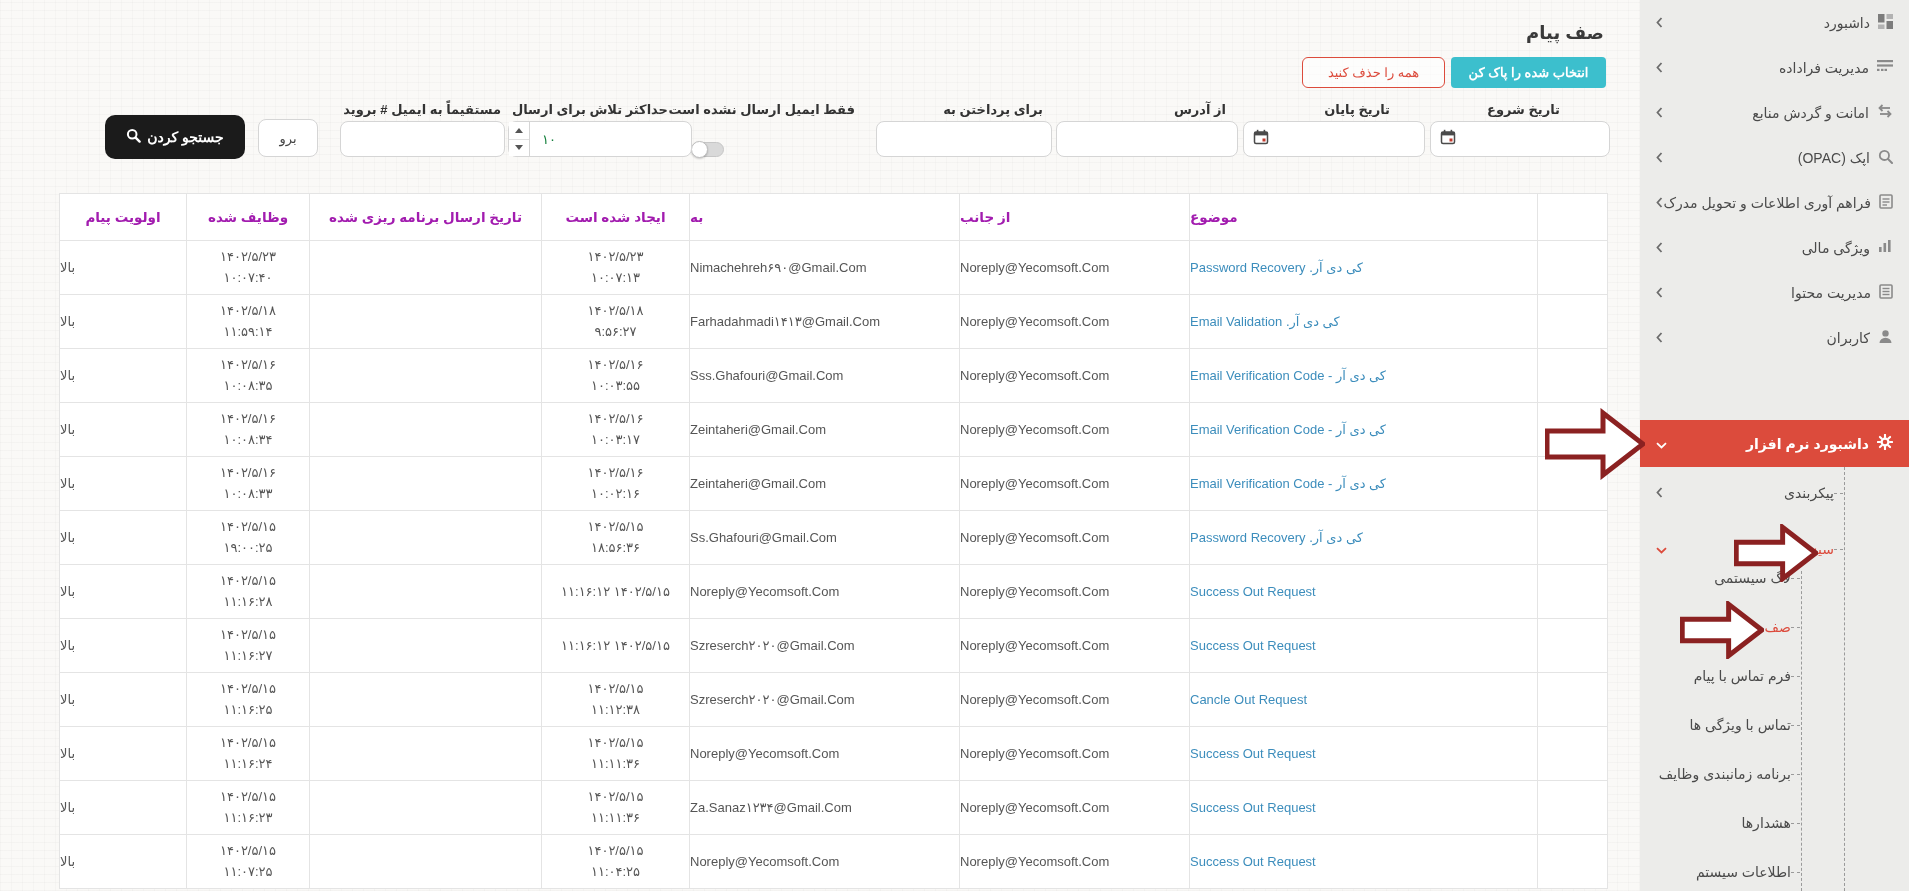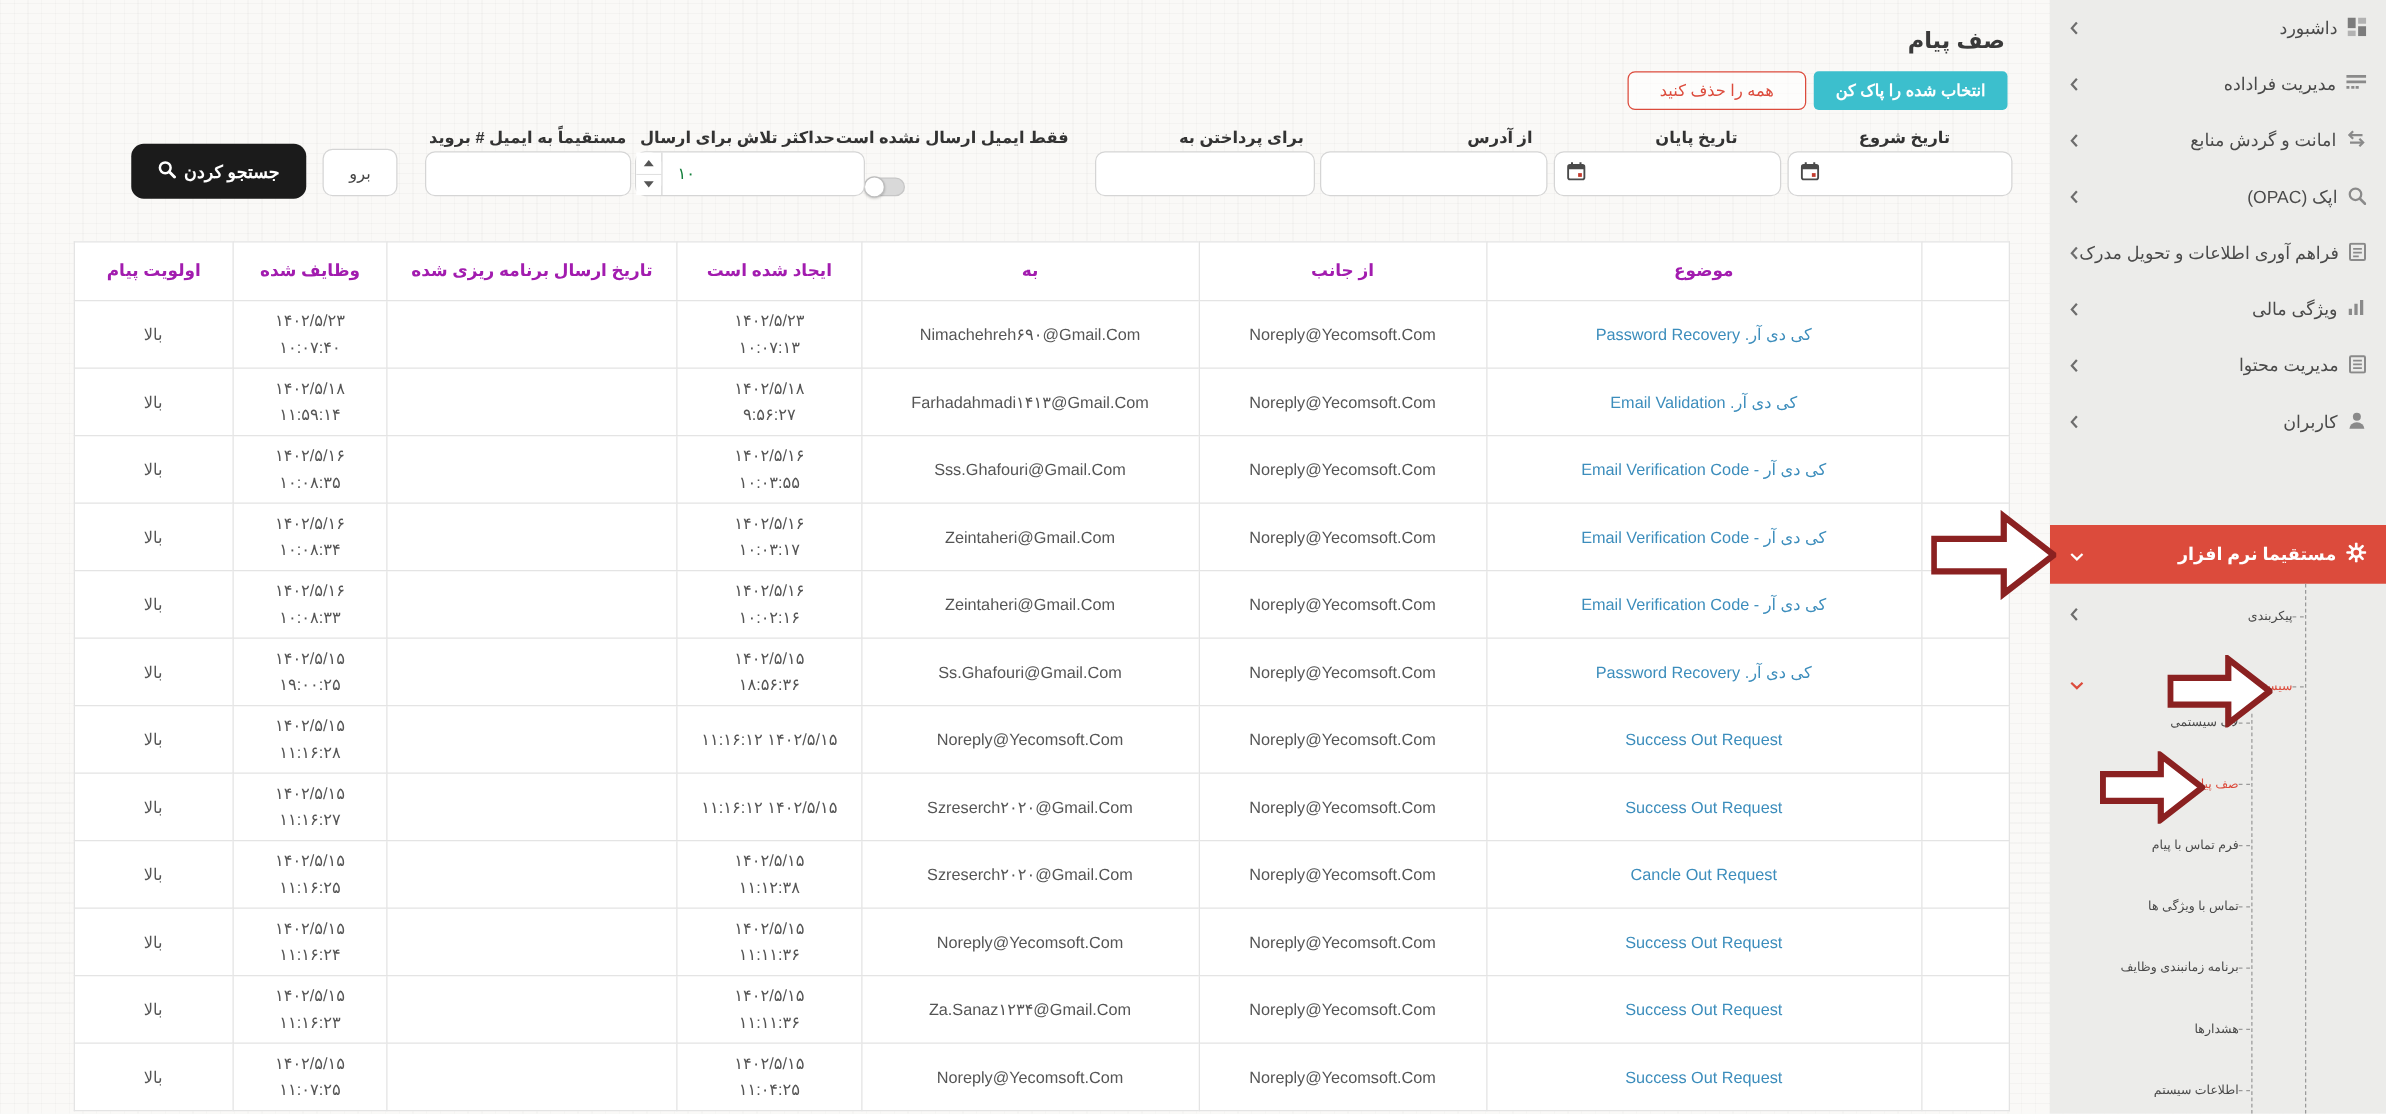--- a/index.html
+++ b/index.html
@@ -46,39 +46,39 @@
            border-radius:8px; color:#444; }
   .btn-search{ top:115px; right:1664px; width:140px; height:44px; background:#1b1b1b; color:#fff;
            border:none; border-radius:10px; font-weight:bold; font-size:14px; gap:6px; }
 
   
   .tbl-wrap{ top:193px; right:301px; width:1548px; background:#fff; }
   table{ width:1548px; border-collapse:collapse; table-layout:fixed; direction:rtl; }
   th,td{ border:1px solid #e4e4e4; font-size:13px; overflow:hidden; }
   th{ height:47px; font-size:13.5px; color:#a21caf; text-align:center; font-weight:bold; }
   td{ height:54px; color:#555; }
-  th.al-r, td.al-r{ text-align:center; padding-right:1px; }
+  th.al-r, td.al-r{ text-align:left; padding-right:1px; }
   td.center, th.center{ text-align:center; }
   td.multiline{ white-space:pre-line; line-height:1.55; }
   td.subject a{ color:#3c8dbc; text-decoration:none; cursor:pointer; }
   .cbx{ width:17px; height:17px; background:#8d8d8d; border-radius:2px; margin:0 auto; cursor:pointer; }
 
   
   .sidebar{ top:0; right:0; width:269px; height:891px; background:#ececea; }
   .side-item{ position:absolute; right:0; width:269px; height:45px; display:flex; align-items:center;
       justify-content:space-between; padding:0 16px 0 16px; cursor:pointer; color:#4a4a4a; font-size:14px; }
   .side-item .grp{ display:flex; align-items:center; gap:8px; min-width:0; }
   .side-item .grp span{ white-space:nowrap; }
   .chev{ flex:0 0 auto; }
   .side-settings{ position:absolute; top:420px; right:0; width:269px; height:47px; background:#dc4b3c;
       color:#fff; display:flex; align-items:center; justify-content:space-between; padding:0 16px;
       font-size:14px; font-weight:bold; cursor:pointer; }
   .side-settings .grp{ display:flex; align-items:center; gap:8px; }
   .sub-item{ position:absolute; right:0; width:269px; height:44px; display:flex; align-items:center;
-      justify-content:space-between; padding-left:16px; font-size:10px; color:#4a4a4a; cursor:pointer; }
+      justify-content:space-between; padding-left:16px; font-size:14px; color:#4a4a4a; cursor:pointer; }
   .sub-item .lblgrp{ display:flex; align-items:center; }
   .dash{ width:9px; border-top:1px dashed #9a9a9a; margin-right:2px; }
   .lvl1{ padding-right:64px; }
   .lvl2{ padding-right:107px; }
   .red-txt{ color:#dc4b3c; }
   .vline{ position:absolute; width:0; border-right:1px dashed #9a9a9a; }
   .vline1{ right:64px; top:467px; height:424px; }
   .vline2{ right:107px; top:571px; height:320px; }
 
   .arrow-svg{ position:absolute; pointer-events:none; }
@@ -466,21 +466,21 @@
                 <line x1="8" y1="12.8" x2="8" y2="15.2"></line>
                 <line x1="0.8" y1="8" x2="3.2" y2="8"></line>
                 <line x1="12.8" y1="8" x2="15.2" y2="8"></line>
                 <line x1="2.9" y1="2.9" x2="4.6" y2="4.6"></line>
                 <line x1="11.4" y1="11.4" x2="13.1" y2="13.1"></line>
                 <line x1="2.9" y1="13.1" x2="4.6" y2="11.4"></line>
                 <line x1="11.4" y1="4.6" x2="13.1" y2="2.9"></line>
               </g>
               <circle cx="8" cy="8" r="3.4" fill="none" stroke="#fff" stroke-width="2.2"></circle>
             </svg></span>
-        <span>مستقیما نرم افزار</span>
+        <span>داشبورد نرم افزار</span>
       </span>
       <span class="chev"><svg width="11" height="7" viewBox="0 0 11 7">
             <polyline points="1,1.2 5.5,5.5 10,1.2" fill="none" stroke="#fff" stroke-width="1.8"></polyline>
           </svg></span>
     </div>
 
     <div class="sub-item lvl1" style="top:471px">
       <span class="lblgrp">
           <span class="dash"></span>
           <span>پیکربندی</span>

